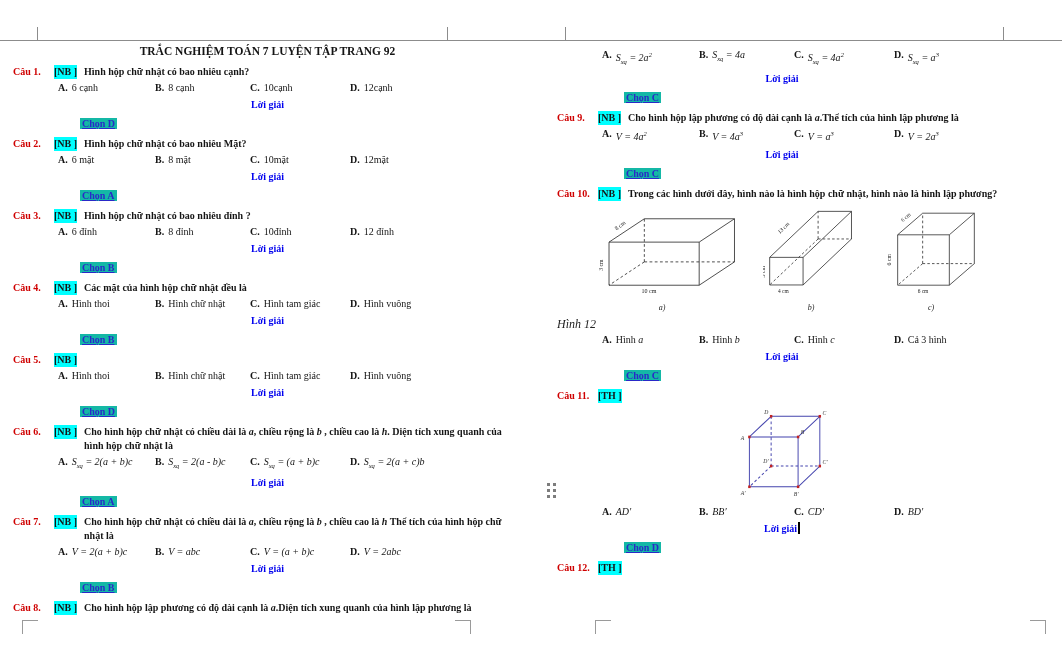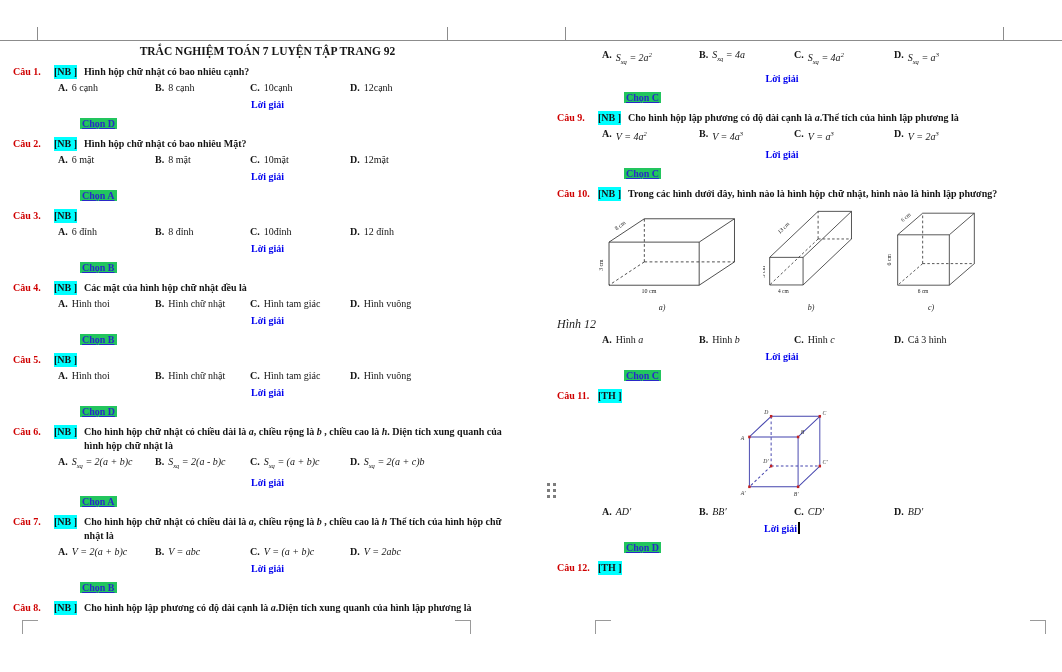--- a/index.html
+++ b/index.html
@@ -34,21 +34,21 @@
   .q-opts{display:flex;margin-left:45px;margin-top:2px;}
   .opt{display:flex;}
   .opt-0{width:97px;}.opt-1{width:95px;}.opt-2{width:100px;}.opt-3{flex:1;}
   .opt-k{font-weight:bold;margin-right:4px;}
   .opt-v.math{font-style:italic;}
   sub{font-size:6.5px;}
   sup{font-size:6.5px;}
   .q-lg{text-align:center;margin-top:3px;}
   .lg-label{color:#0000ee;font-weight:bold;}
   .q-ans{margin-top:5px;margin-left:67px;}
-  .chon{background:#22c55e;color:#2929c8;font-weight:bold;text-decoration:underline;padding:0 2px;}
+  .chon{background:#14b8a6;color:#2929c8;font-weight:bold;text-decoration:underline;padding:0 2px;}
 
   .fig-row{display:flex;justify-content:center;align-items:flex-end;gap:22px;margin-top:3px;}
   .fig-box{text-align:center;}
   .fig-sub{font-style:italic;font-size:8px;margin-top:1px;color:#222;}
   .fig-caption{text-align:left;font-style:italic;font-size:12px;color:#222;margin-top:2px;}
   .fig-cube-wrap{text-align:center;margin-top:2px;}
 
   .caret{display:inline-block;width:2px;height:12px;background:#000;vertical-align:-2px;margin-left:1px;}
 
   #drag-handle{position:absolute;left:2px;top:483px;display:grid;grid-template-columns:3px 3px;grid-auto-rows:3px;gap:3px;cursor:move;}
@@ -119,20 +119,21 @@
               <span class="opt-v">12mặt</span>
             </div>
           </div>
           <div class="q-lg"><span class="lg-label">Lời giải</span></div>
           <div class="q-ans"><span class="chon">Chọn A</span></div>
         </div>
         <div class="q">
           <div class="q-head">
             <span class="q-num">Câu 3.</span>
             <span class="q-tag">[NB ]</span>
+            <span class="q-text">Hình hộp chữ nhật có bao nhiêu đỉnh ?</span>
           </div>
           <div class="q-opts">
             <div class="opt opt-0">
               <span class="opt-k">A.</span>
               <span class="opt-v">6 đỉnh</span>
             </div>
             <div class="opt opt-1">
               <span class="opt-k">B.</span>
               <span class="opt-v">8 đỉnh</span>
             </div>

